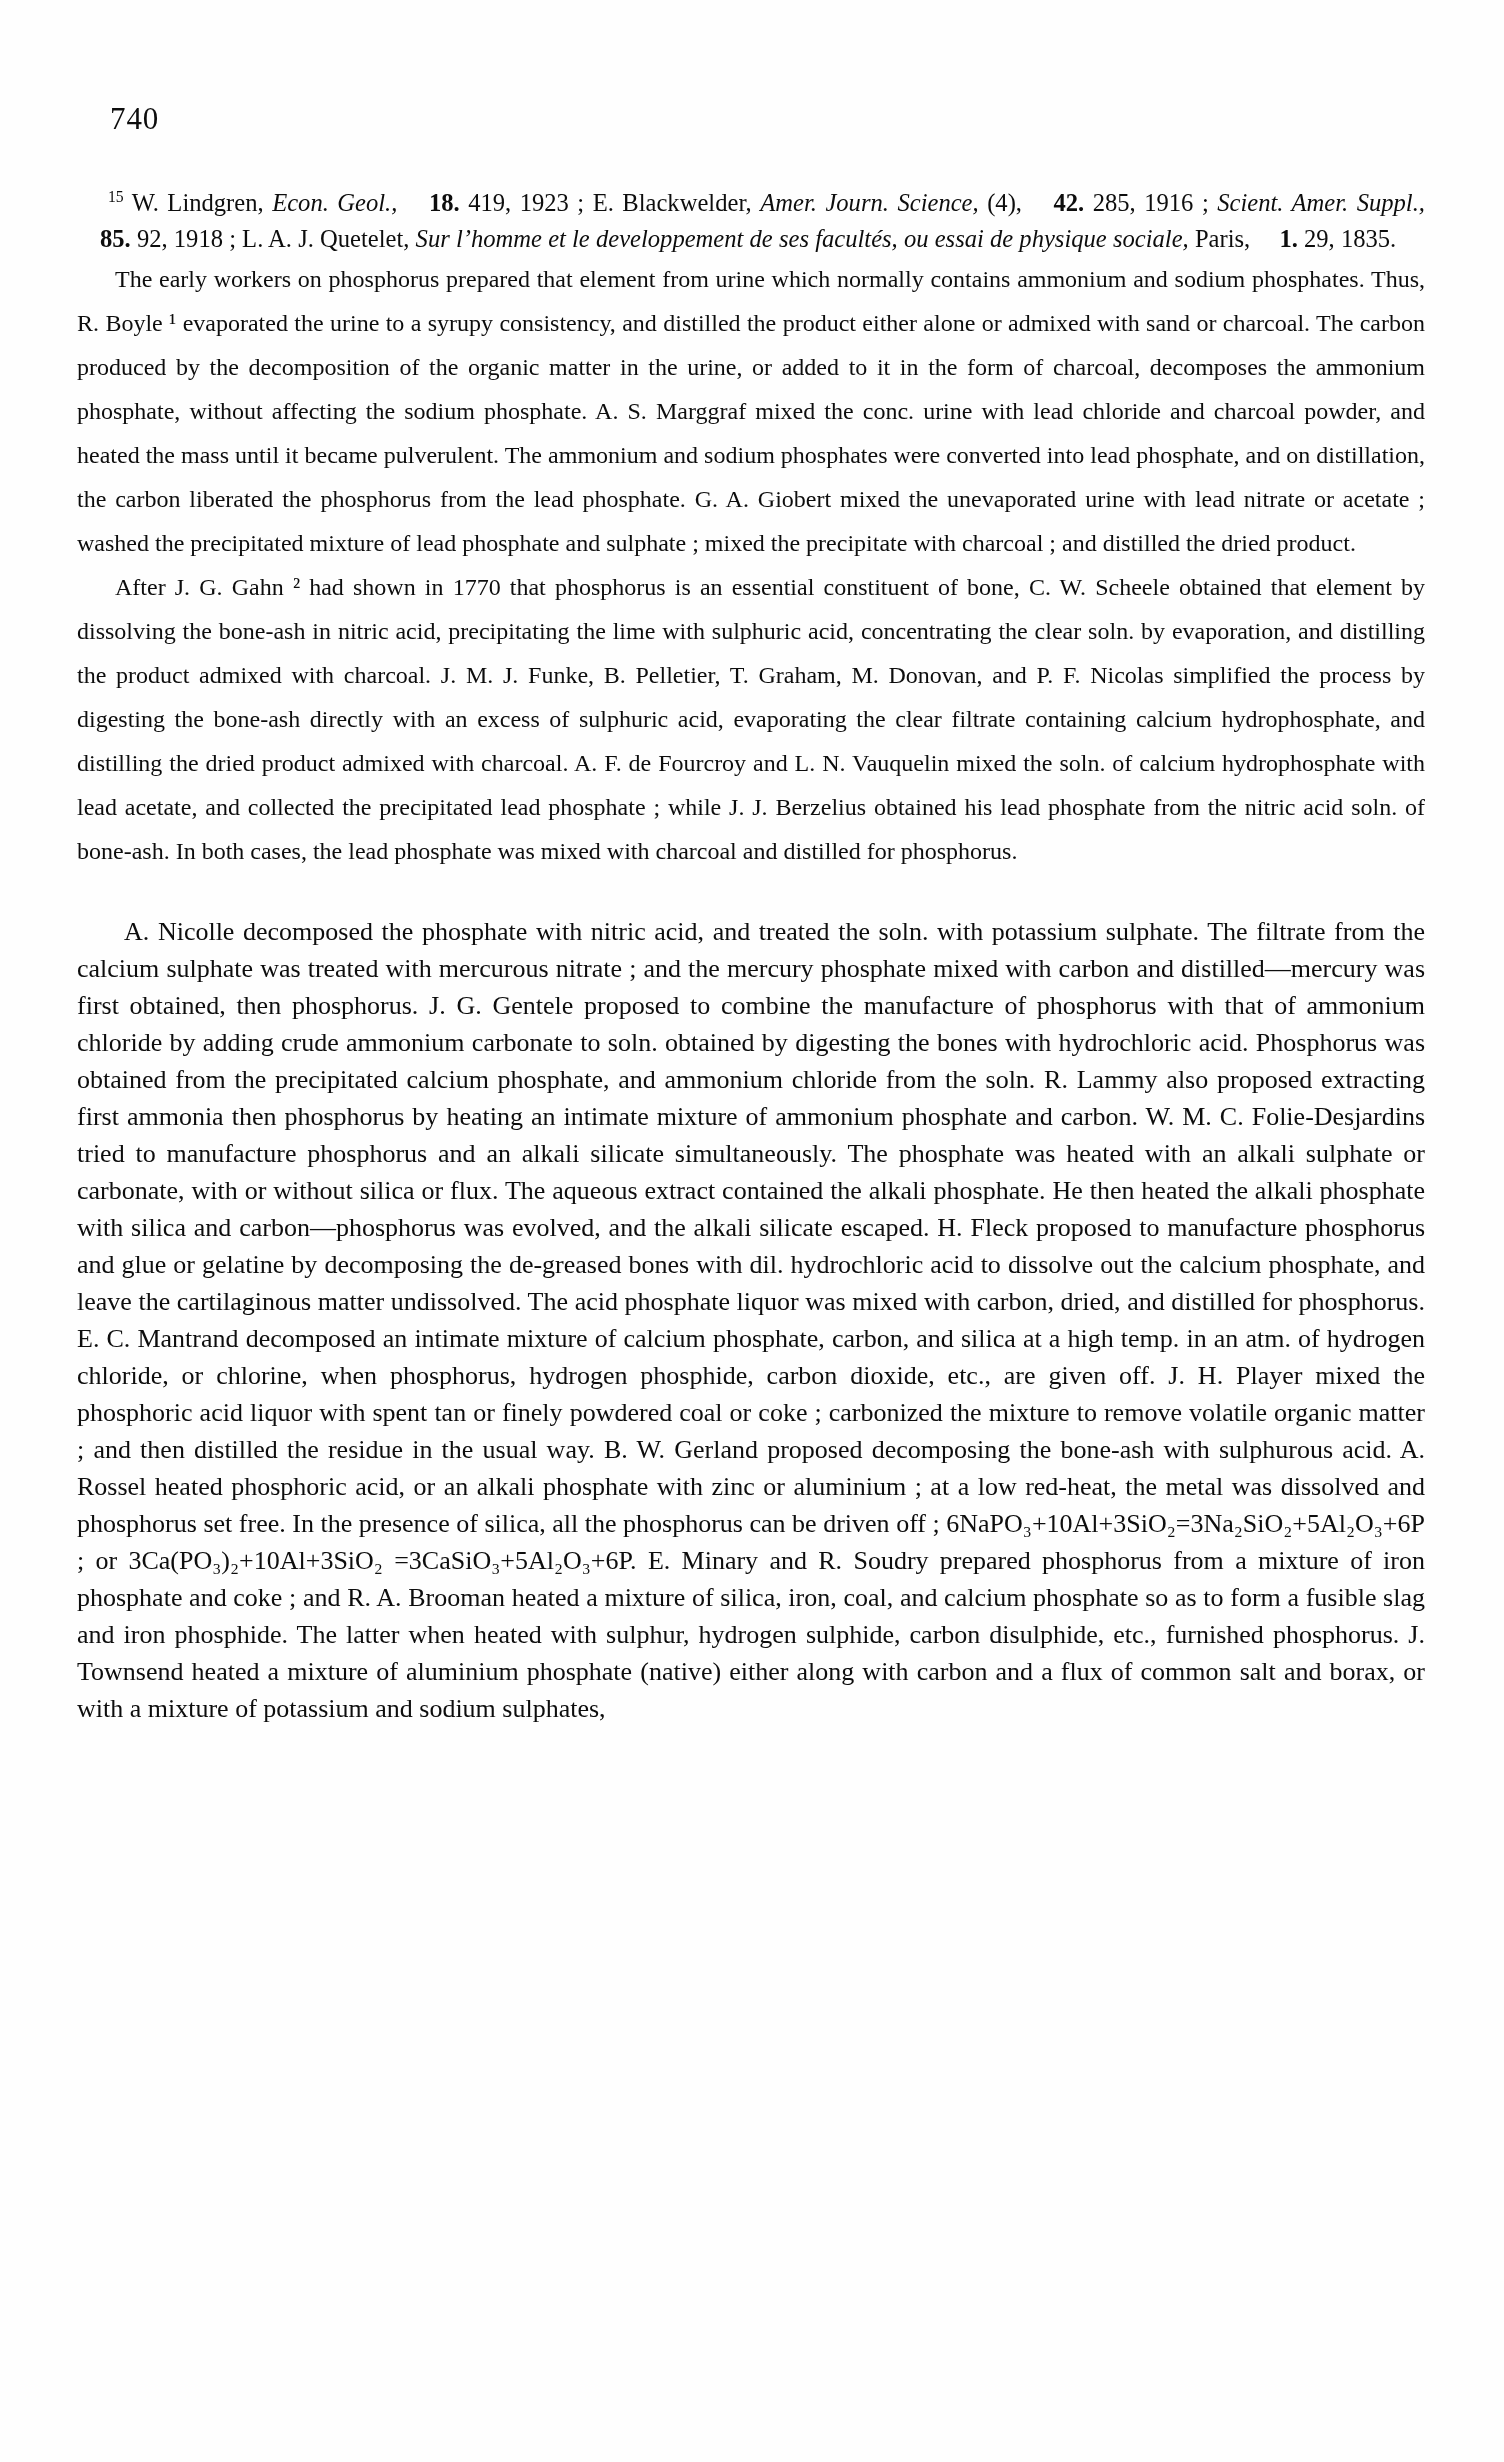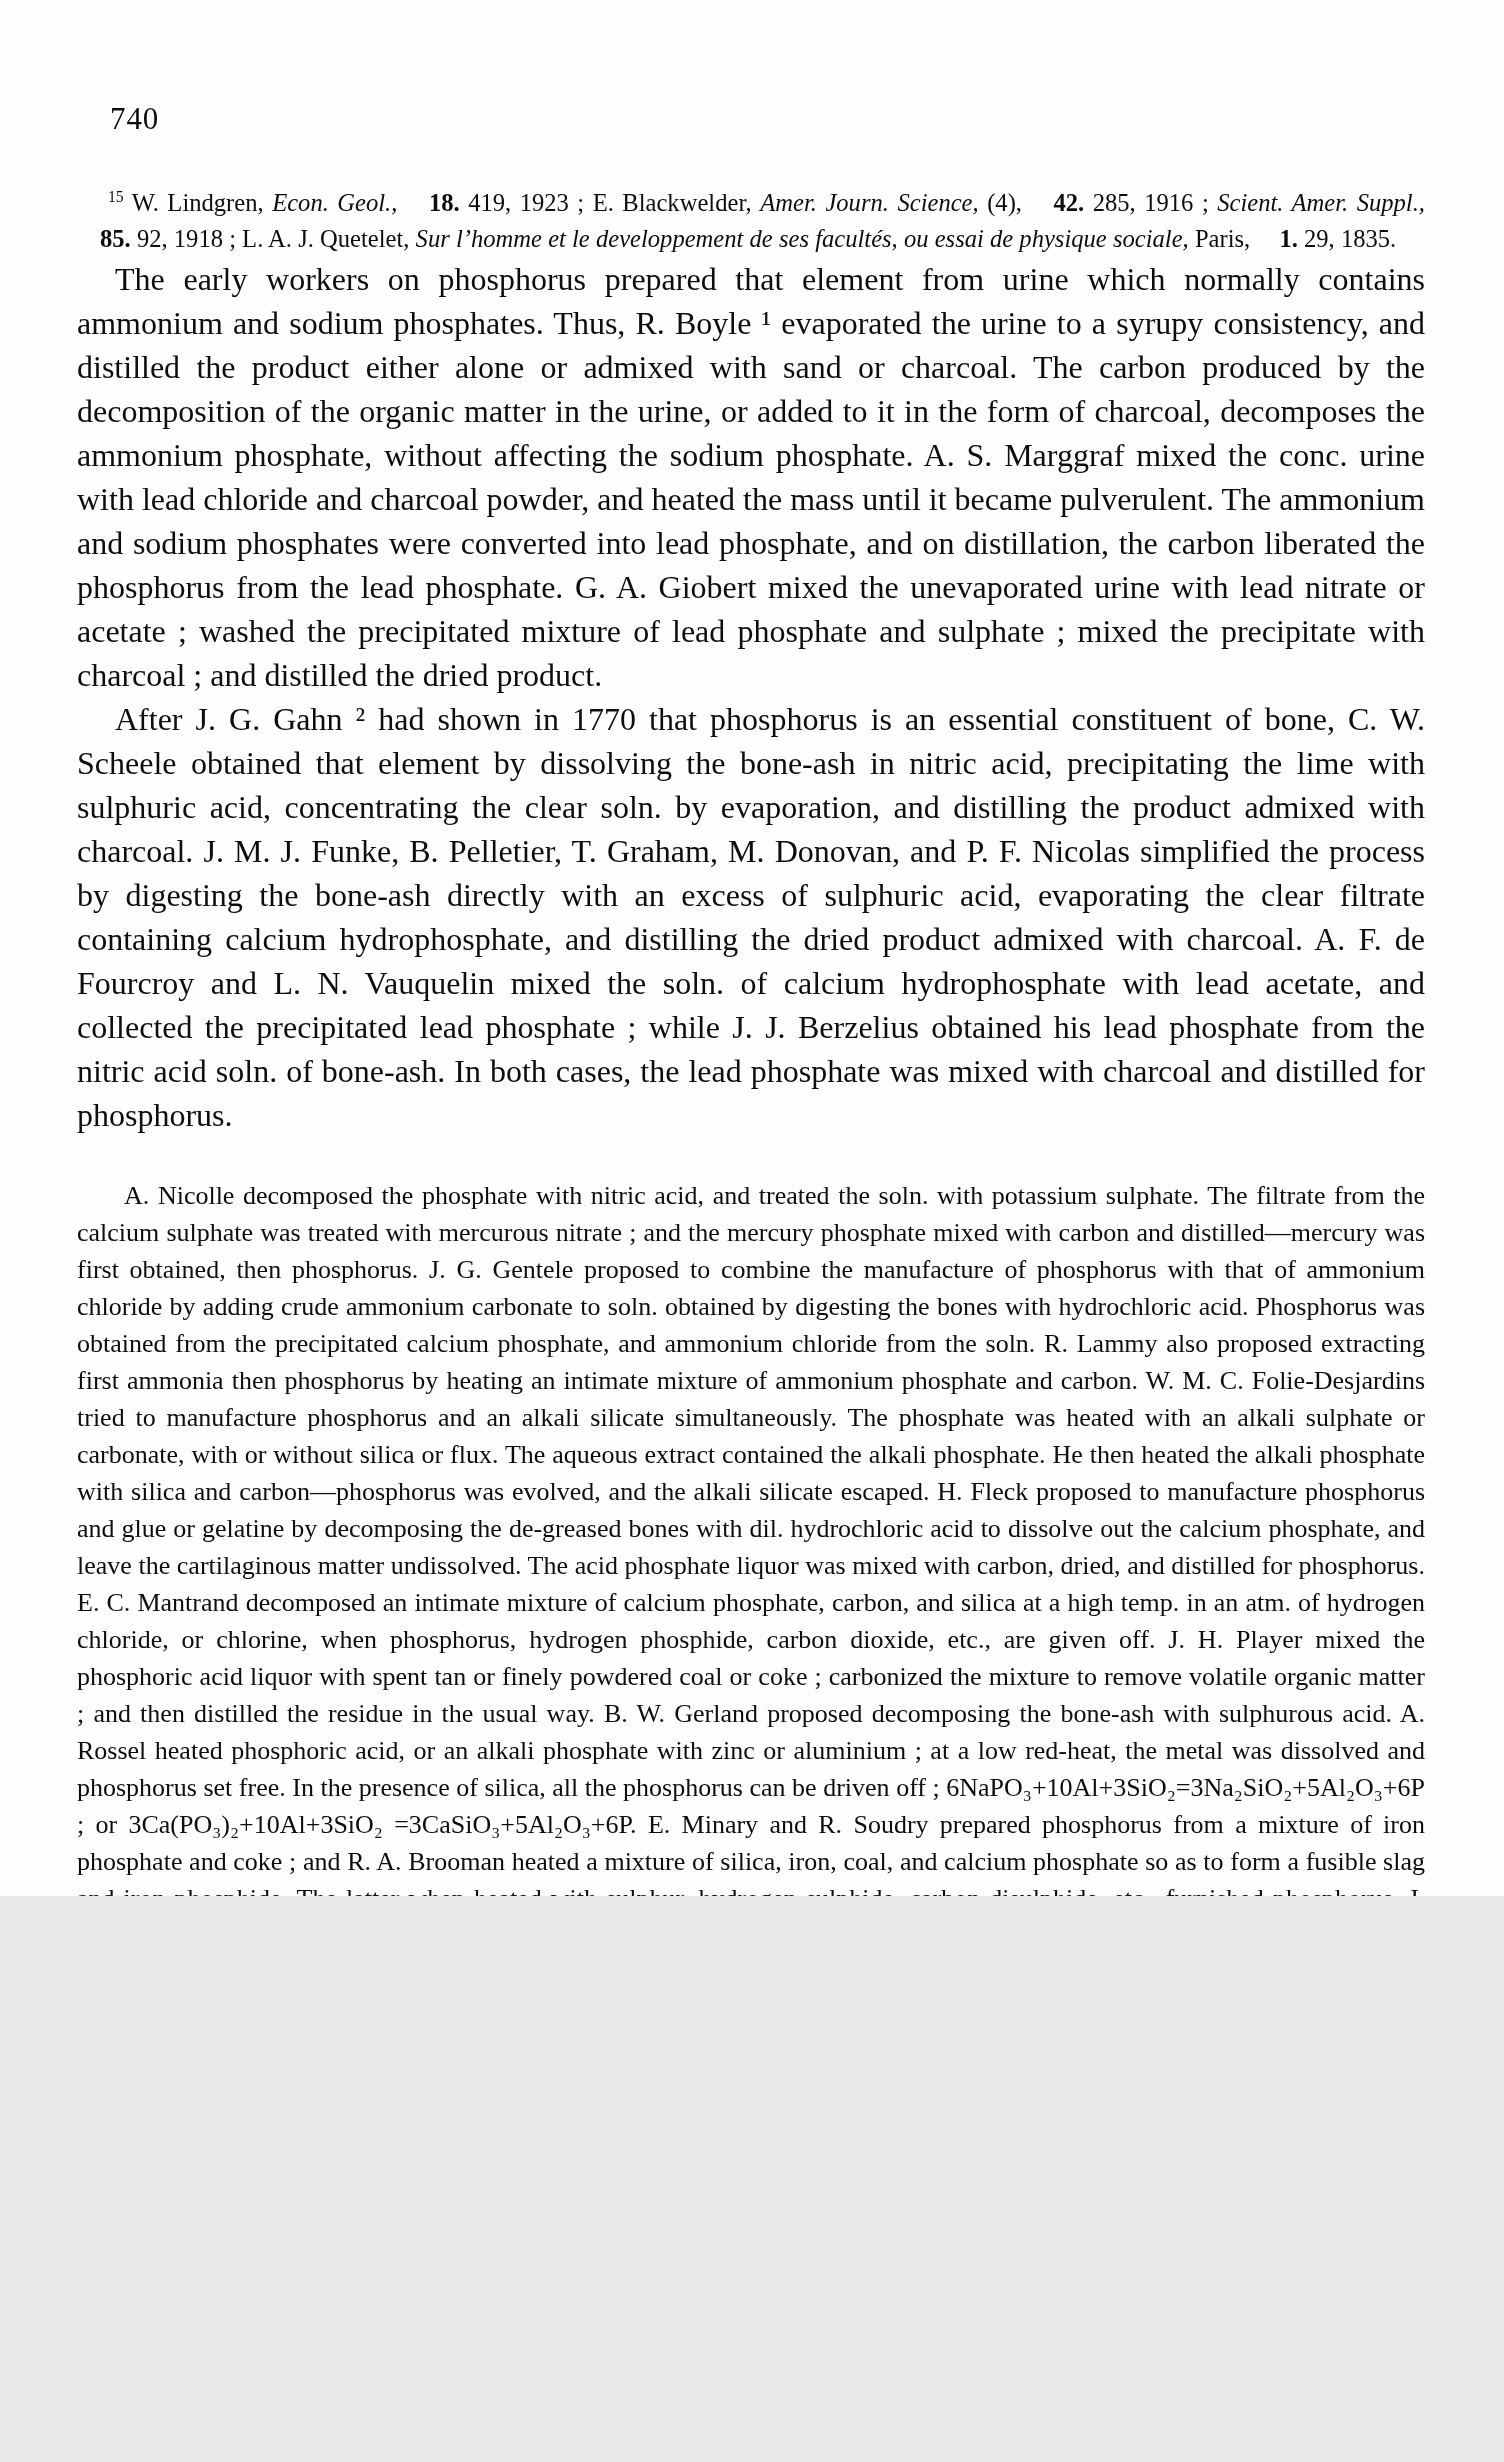--- a/index.html
+++ b/index.html
@@ -3,21 +3,21 @@
 <meta charset="utf-8">
 <style>
   html, body {
     margin: 0;
     padding: 0;
     background: #e8e8e8;
   }
   .page {
     position: relative;
     width: 1505px;
-    height: 1896px;
+    height: 2462px;
     margin: 0;
     background: #fefefe;
     color: #0d0d0d;
     box-sizing: border-box;
     padding: 102px 80px 36px 77px;
     font-family: "Liberation Serif", "DejaVu Serif", serif;
     overflow: hidden;
   }
   .page-header {
     display: grid;
@@ -50,21 +50,21 @@
   .seg-sup    { vertical-align: super; font-size: 64%; line-height: 0; }
   .section-heading {
     margin: 77px 0 38px 0;
     font-size: 33px;
     font-weight: bold;
     text-align: center;
     letter-spacing: 0.5px;
   }
   .body-para {
     margin: 0;
-    font-size: 32px;
+    font-size: 24px;
     line-height: 44px;
     text-align: justify;
     text-indent: 38px;
   }
   .small-print {
     margin: 40px 0 0 0;
     font-size: 26px;
     line-height: 37px;
     text-align: justify;
     text-indent: 47px;

